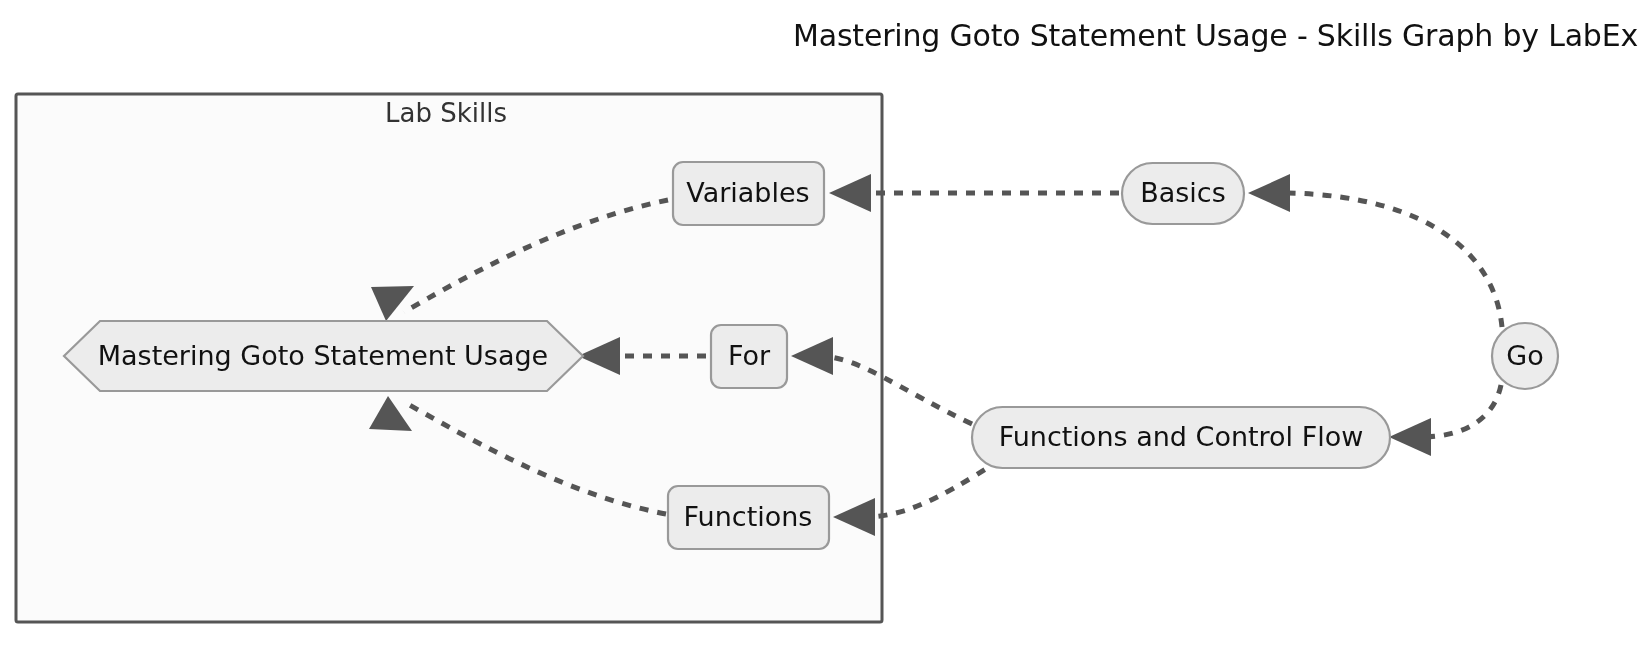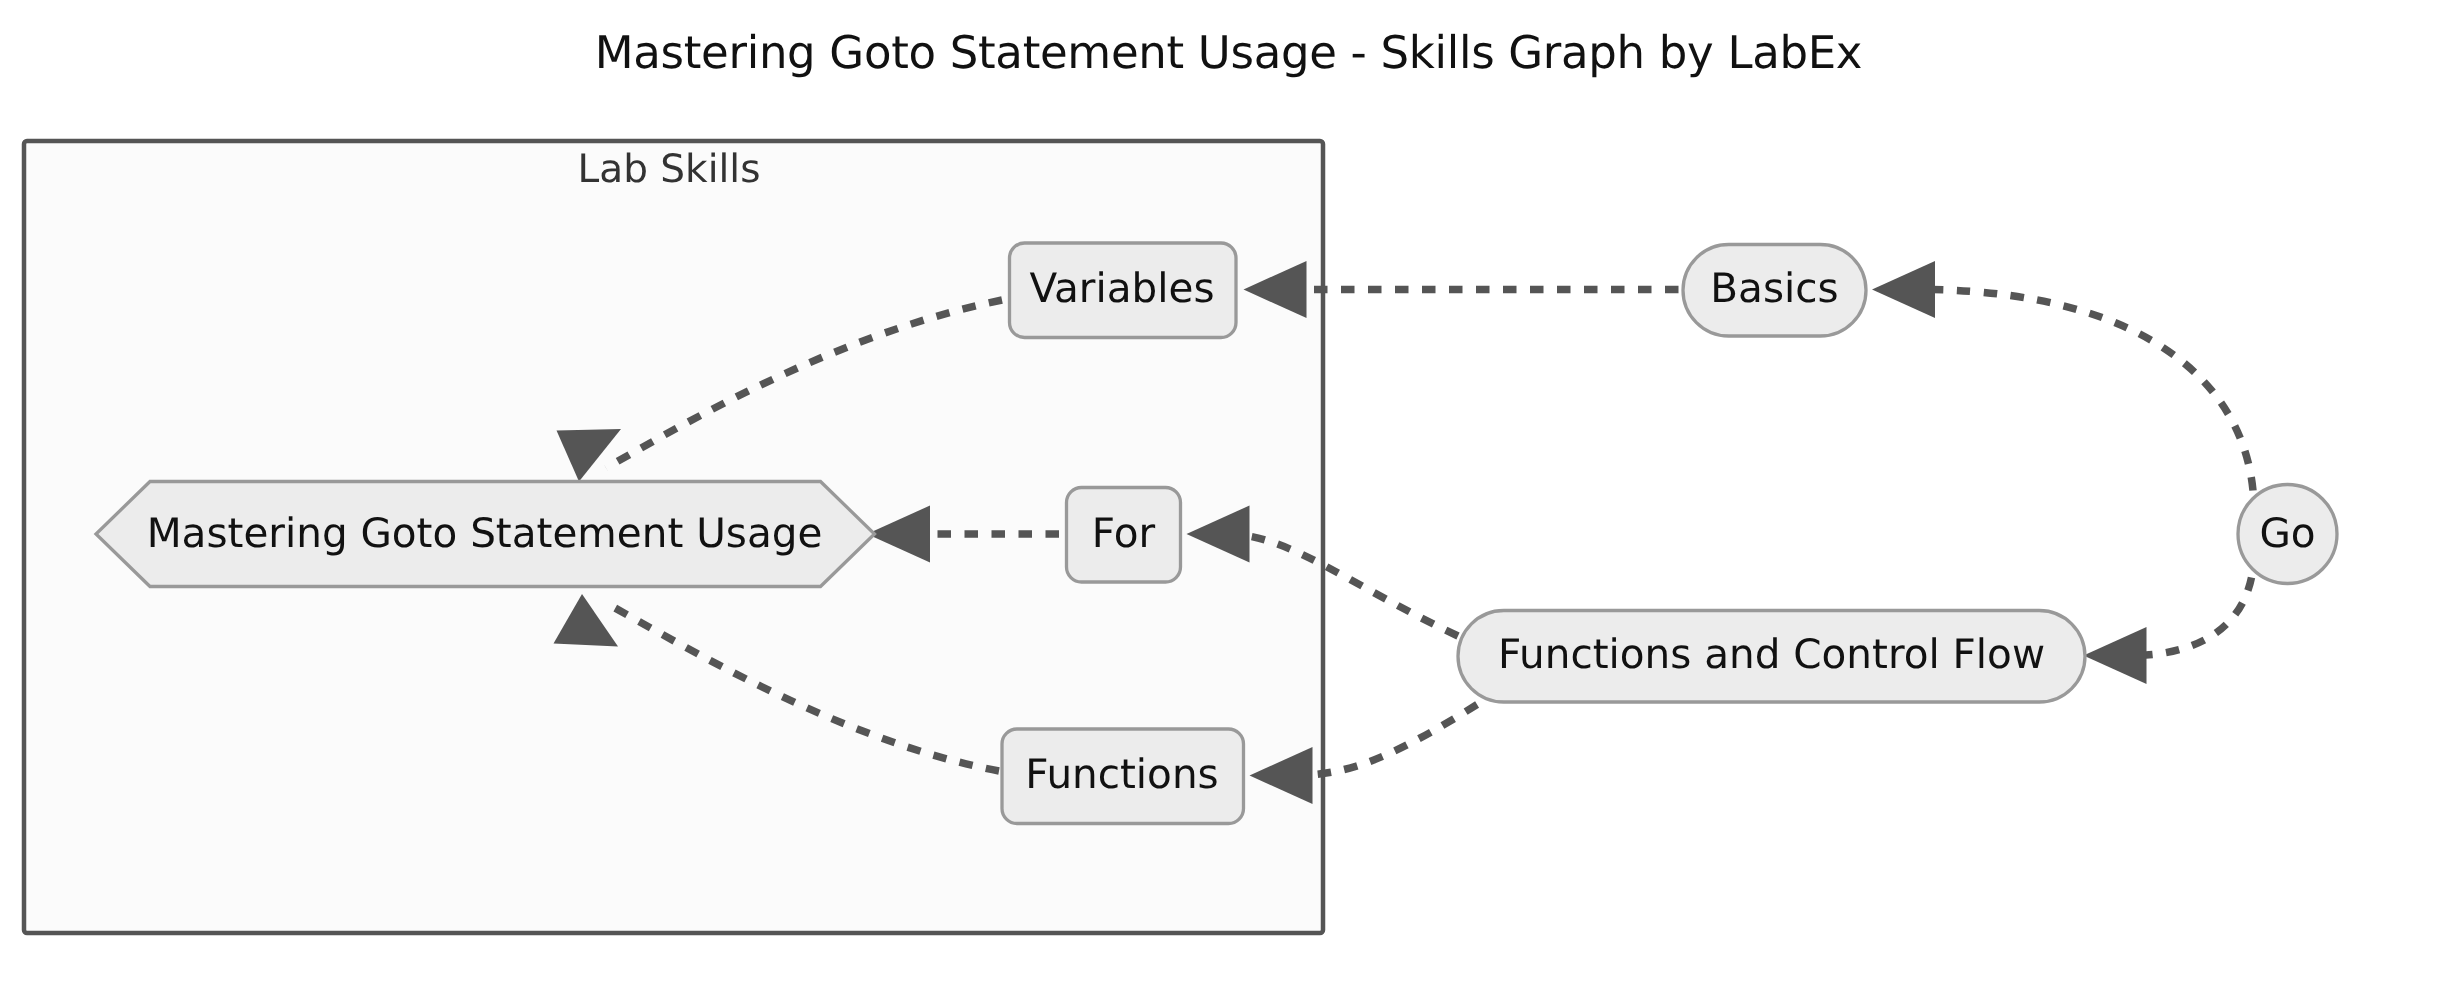--- a/index.html
+++ b/index.html
@@ -19,21 +19,21 @@
     left: 0;
     top: 0;
     width: 1638px;
     height: 660px;
   }
   .graph-title {
     position: absolute;
     left: 0;
     top: 18px;
     width: 1638px;
-    text-align: center;
+    text-align: right;
     font-size: 30px;
     color: #111111;
     font-family: "DejaVu Sans", "Liberation Sans", sans-serif;
     letter-spacing: -0.2px;
     white-space: nowrap;
   }
   svg#graph-svg {
     position: absolute;
     left: 0;
     top: 0;

